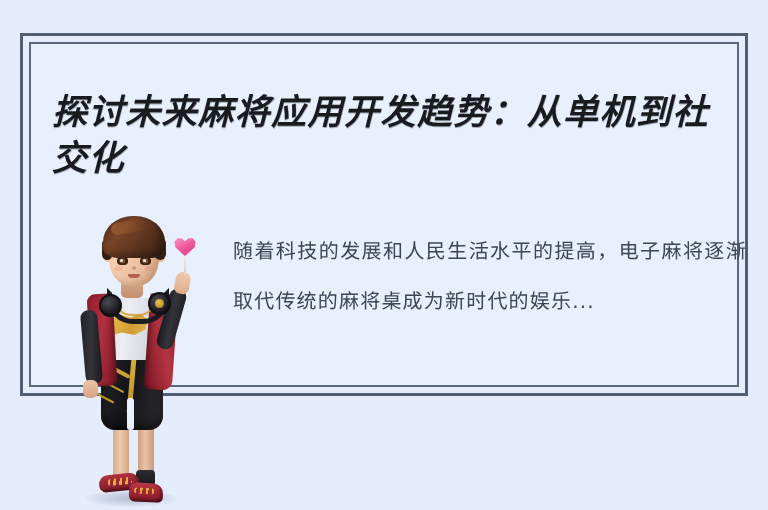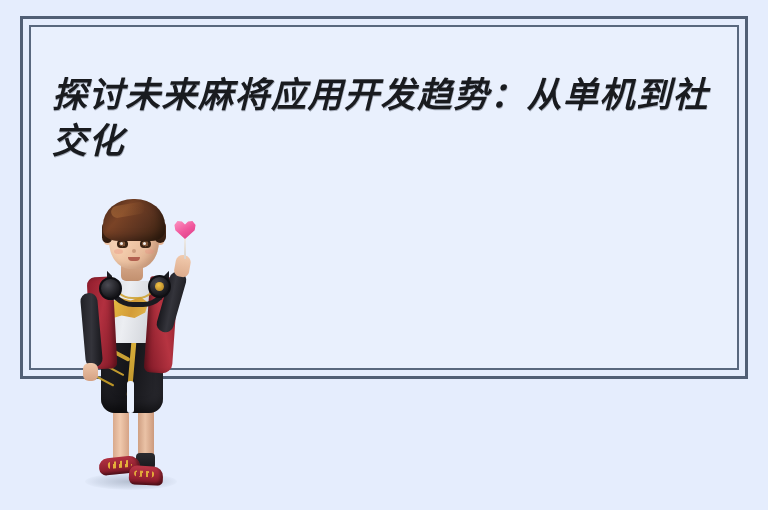--- a/index.html
+++ b/index.html
@@ -8,21 +8,21 @@
     width:768px;height:510px;
     background:#e5edfd;
     font-family:"DejaVu Sans","Liberation Sans",sans-serif;
     overflow:hidden;
     position:relative;
   }
 
   
   #card{
     position:absolute;
-    left:20px; top:16px;
+    left:20px; top:33px;
     width:728px; height:363px;
     box-sizing:border-box;
     border:3px solid #515f75;
     background:#e5edfd;
   }
   #card-inner{
     position:absolute;
     left:6px; top:6px; right:6px; bottom:6px;
     box-sizing:border-box;
     border:2px solid #59687e;
@@ -288,16 +288,17 @@
         <div class="p brow-r"></div>
         <div class="p eye-l"></div>
         <div class="p eye-r"></div>
         <div class="p nose"></div>
         <div class="p mouth"></div>
         <div class="p hair-side-l"></div>
         <div class="p hair-side-r"></div>
         <div class="p hair"></div>
       </div>
 
+      <p id="body-text">随着科技的发展和人民生活水平的提高，电子麻将逐渐取代传统的麻将桌成为新时代的娱乐...</p>
 
     </div>
   </div>
 </div>
 
 </body></html>

